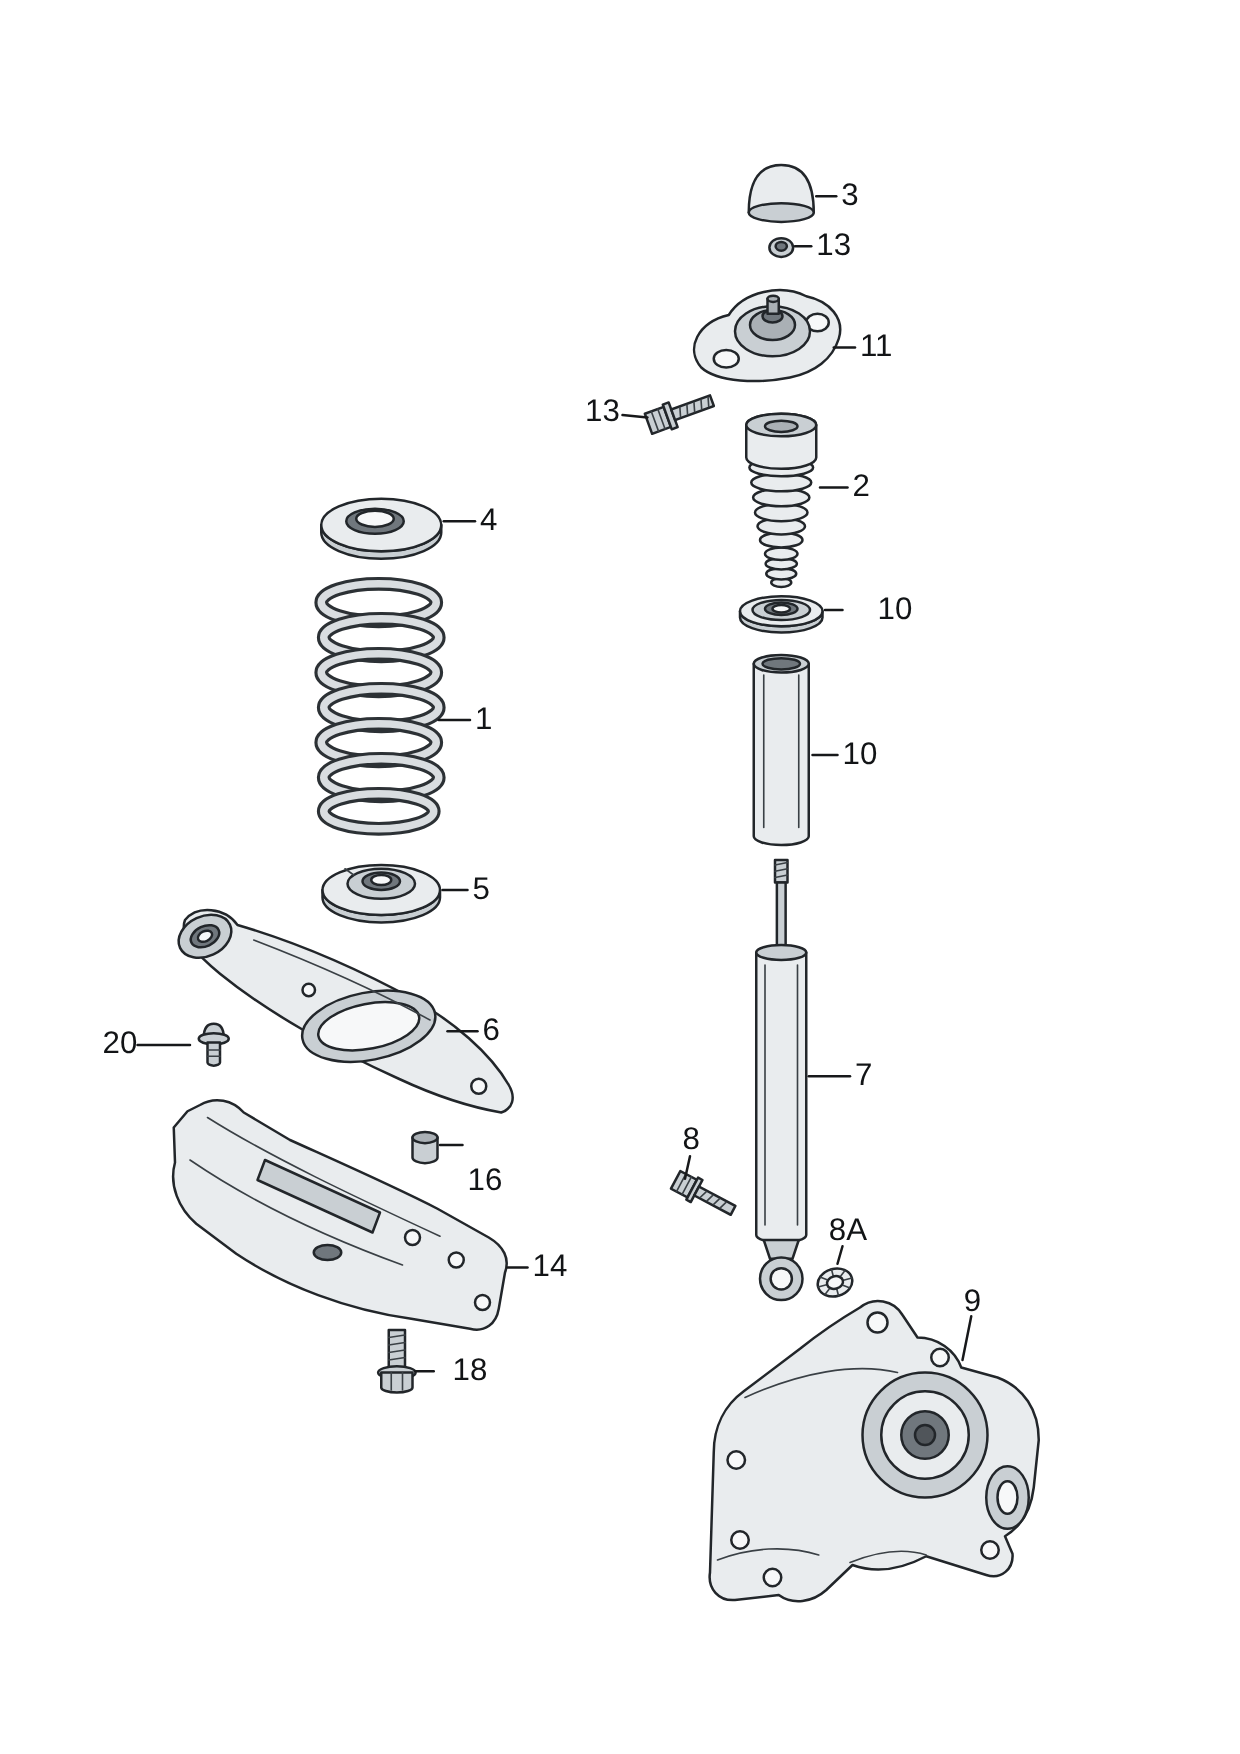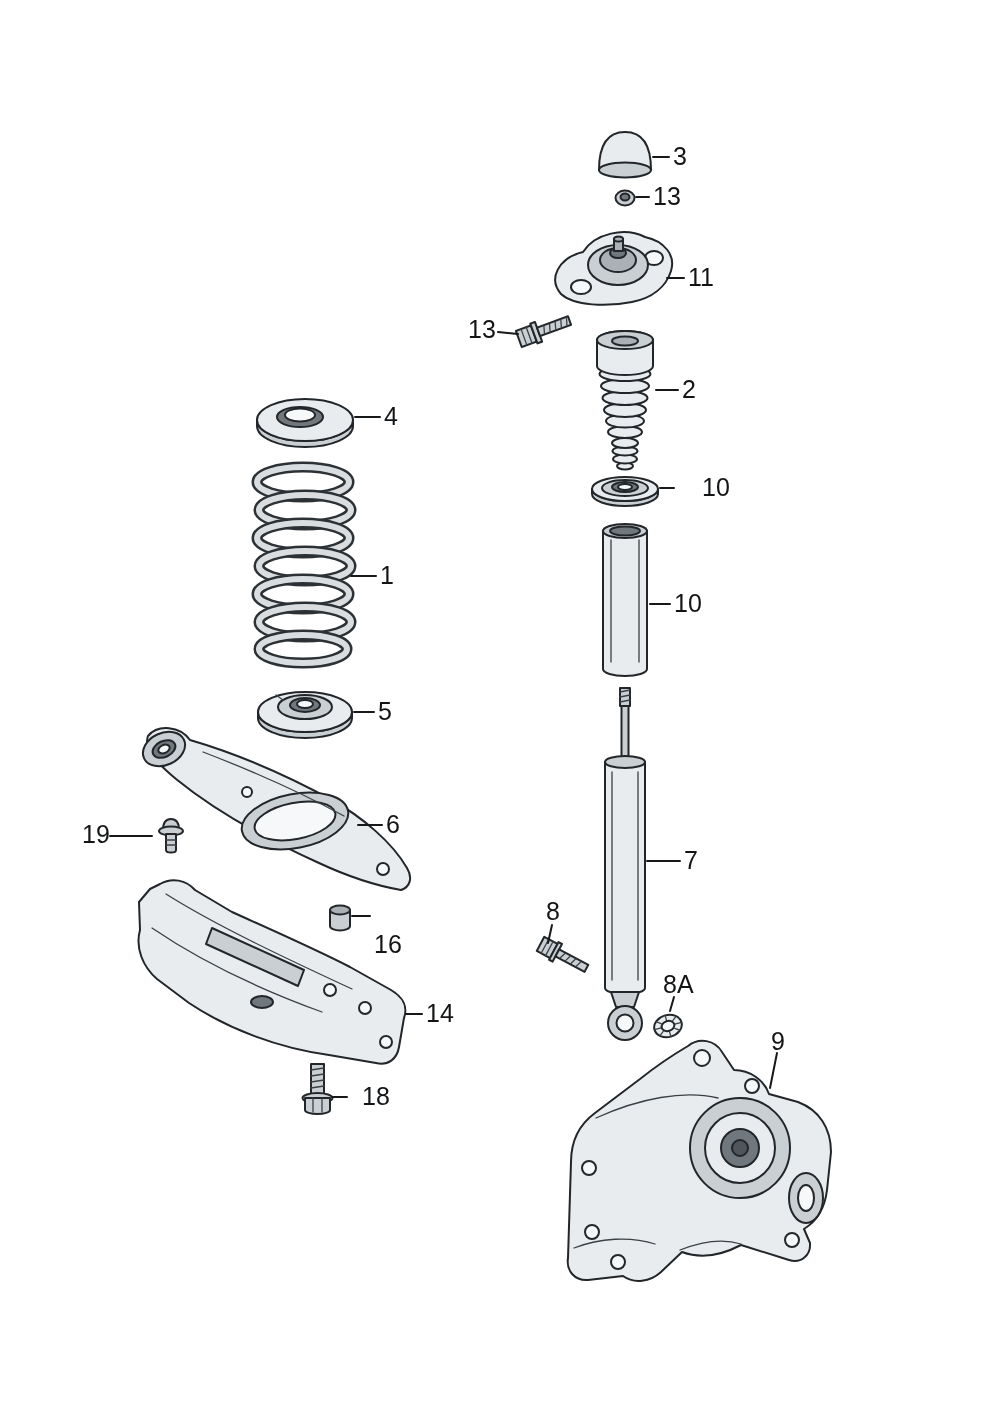--- a/index.html
+++ b/index.html
@@ -265,18 +265,18 @@
   <span class="callout" style="left:702px;top:488px">10</span>
   <span class="callout" style="left:674px;top:604px">10</span>
   <span class="callout" style="left:684px;top:861px">7</span>
   <span class="callout" style="left:546px;top:912px">8</span>
   <span class="callout" style="left:663px;top:985px">8A</span>
   <span class="callout" style="left:771px;top:1042px">9</span>
   <span class="callout" style="left:384px;top:417px">4</span>
   <span class="callout" style="left:380px;top:576px">1</span>
   <span class="callout" style="left:378px;top:712px">5</span>
   <span class="callout" style="left:386px;top:825px">6</span>
-  <span class="callout" style="left:82px;top:835px">19</span>
+  <span class="callout" style="left:82px;top:835px">20</span>
   <span class="callout" style="left:374px;top:945px">16</span>
   <span class="callout" style="left:426px;top:1014px">14</span>
   <span class="callout" style="left:362px;top:1097px">18</span>
 
 </div>
 
 </body></html>

